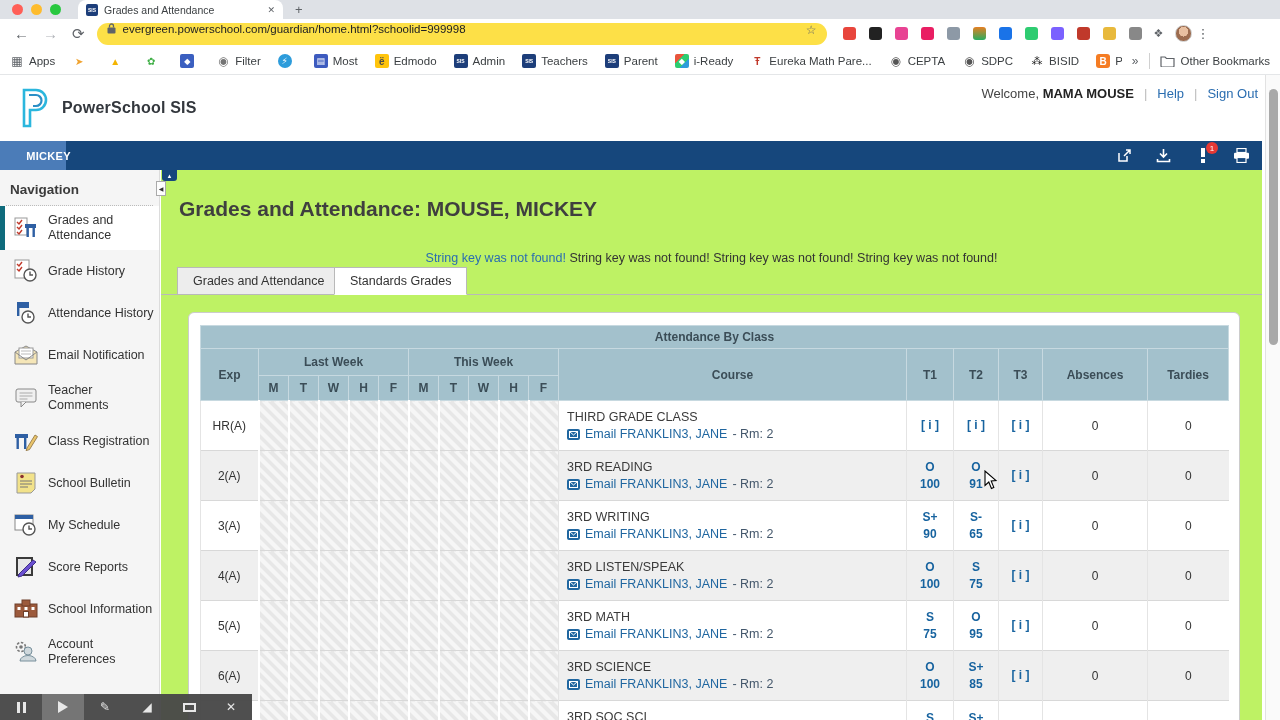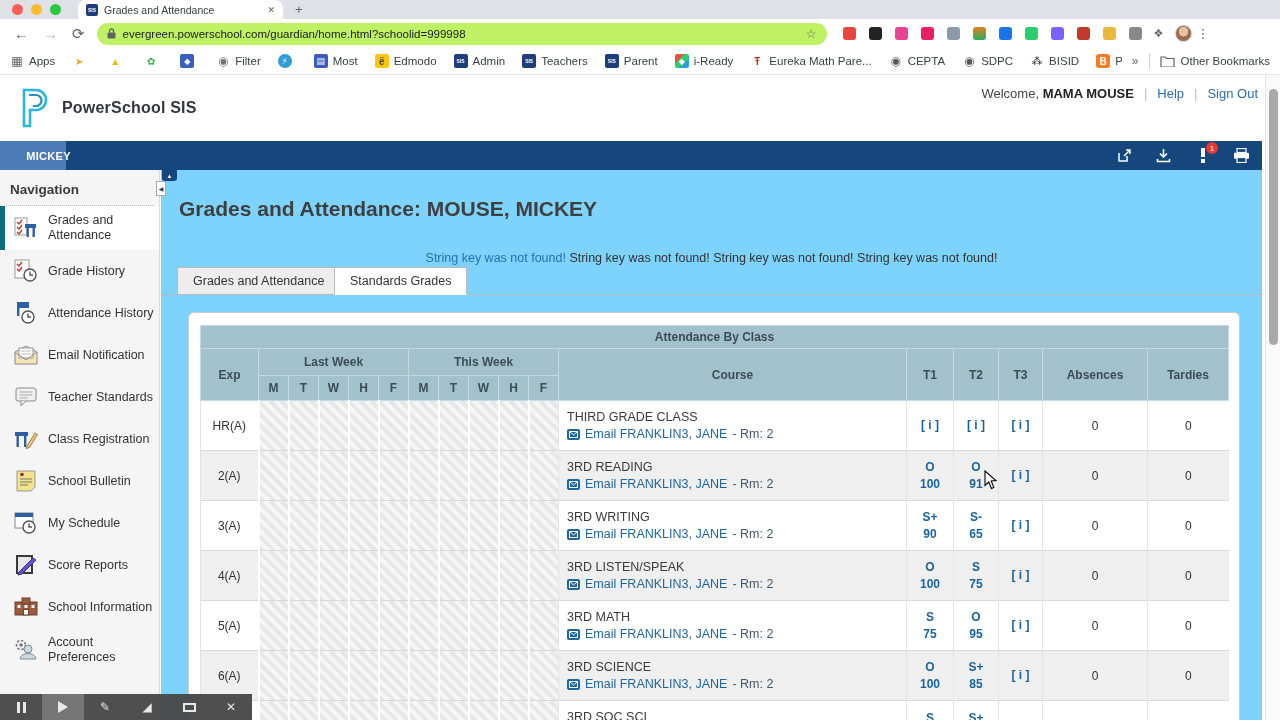--- a/index.html
+++ b/index.html
@@ -12,21 +12,21 @@
   .t-red{ left:12px; background:#ff5f57;} .t-yellow{ left:31px; background:#febc2e;} .t-green{ left:50px; background:#28c840;}
   .chrome-tab { position:absolute; left:78px; top:0; width:205px; height:19px; background:#fff; border-radius:8px 8px 0 0; display:flex; align-items:center; padding:0 8px; gap:6px; }
   .favicon { width:12px; height:12px; background:#1d3e7a; color:#fff; font-size:5px; font-weight:bold; display:flex; align-items:center; justify-content:center; border-radius:2px; flex:0 0 auto;}
   .tab-title { font-size:10.5px; color:#3c4043; white-space:nowrap; overflow:hidden; flex:1;}
   .tab-close { font-size:9px; color:#5f6368; cursor:default;}
   .new-tab { position:absolute; left:295px; top:2px; font-size:13px; color:#5f6368;}
 
   .toolbar { position:absolute; left:0; top:19px; width:1280px; height:29px; background:#fff; display:flex; align-items:center; }
   .nav-btn { font-size:15px; color:#5f6368; margin-left:14px; }
   .nav-btn.dim { color:#b0b3b8; }
-  .url-pill { margin-left:12px; width:730px; height:22px; background:#bef264; border-radius:11px; display:flex; align-items:center; padding:0 10px; gap:7px; }
+  .url-pill { margin-left:12px; width:730px; height:22px; background:#fde047; border-radius:11px; display:flex; align-items:flex-start; padding:0 10px; gap:7px; }
   .lock-icon { flex:0 0 auto; }
   .url-text { font-size:11.5px; color:#202124; white-space:nowrap; overflow:hidden; flex:1;}
   .star { font-size:12px; color:#5f6368; }
   .ext-row { display:flex; align-items:center; gap:13px; margin-left:16px; }
   .ext-dot { width:13px; height:13px; border-radius:3px; display:inline-block; }
   .puzzle { color:#5f6368; font-size:11px; }
   .avatar { width:17px; height:17px; border-radius:50%; background:radial-gradient(circle at 50% 38%, #e8bfa0 0 40%, #9c6b4e 41% 100%); border:1px solid #ccc;}
   .kebab { font-size:13px; color:#5f6368; margin:0 10px 0 4px;}
 
   .bookmarks { position:absolute; left:0; top:48px; width:1280px; height:27px; background:#fff; border-bottom:1px solid #e4e6e8; display:flex; align-items:center; padding-left:10px; }
@@ -57,21 +57,21 @@
   
   .sidebar { position:absolute; left:0; top:170px; width:160px; height:550px; background:#f5f5f5; border-right:1px solid #dcdcdc; }
   .nav-heading { font-size:13.5px; font-weight:bold; color:#3b3b3b; padding:12px 10px 8px 10px; }
   .nav-sep { border-bottom:1px dotted #bbb; margin:0 6px; }
   .nav-item { display:flex; align-items:center; gap:9px; padding:7px 4px 7px 12px; min-height:42px; cursor:pointer; }
   .nav-item.active { background:#fff; border-left:5px solid #0f6b7c; padding-left:7px; }
   .nav-ico { width:27px; height:27px; flex:0 0 auto; display:flex; align-items:center; justify-content:center;}
   .nav-label { font-size:12.5px; color:#333; line-height:1.2; }
 
   
-  .main { position:absolute; left:161px; top:170px; width:1101px; height:550px; background:#7dd3fc; }
+  .main { position:absolute; left:161px; top:170px; width:1101px; height:550px; background:#bef264; }
   .collapse-tab { position:absolute; left:1px; top:0; width:15px; height:11px; background:#16477c; color:#fff; font-size:6px; display:flex; align-items:center; justify-content:center; border-radius:0 0 3px 3px;}
   .collapse-left { position:absolute; left:-5px; top:11px; width:10px; height:15px; background:#fdfdfd; border:1px solid #aaa; color:#333; font-size:6px; display:flex; align-items:center; justify-content:center;}
   .page-title { position:absolute; left:18px; top:27px; font-size:21px; font-weight:bold; color:#3f3f3f; }
   .stringkey { position:absolute; left:0; top:81px; width:100%; text-align:center; font-size:12.5px; }
   .stringkey .lk { color:#2a6db0; }
   .stringkey .rest { color:#333; }
   .subtabs { position:absolute; left:0; top:97px; width:100%; height:28px; border-bottom:1px solid #b9b9b9; }
   .subtab { position:absolute; bottom:-1px; height:28px; display:flex; align-items:center; padding:0 15px; border:1px solid #b9b9b9; font-size:12.5px; color:#333; }
   .subtab.first { left:16px; background:#ededed; }
   .subtab.second { left:173px; background:#fff; border-bottom:1px solid #fff; }
@@ -365,21 +365,21 @@
     <span class="nav-label">Email Notification</span>
   </div>
   <div class="nav-item">
     <span class="nav-ico">
       <svg width="26" height="26" viewBox="0 0 26 26">
           <rect x="3" y="4" width="20" height="13" rx="2" fill="#f0f0f0" stroke="#888"></rect>
           <path d="M8 17 v5 l5 -5" fill="#f0f0f0" stroke="#888"></path>
           <path d="M6.5 8 h13 M6.5 11 h13 M6.5 14 h8" stroke="#aaa" stroke-width="1.2"></path>
         </svg>
     </span>
-    <span class="nav-label">Teacher Standards</span>
+    <span class="nav-label">Teacher Comments</span>
   </div>
   <div class="nav-item">
     <span class="nav-ico">
       <svg width="26" height="26" viewBox="0 0 26 26">
           <rect x="2" y="6" width="13" height="4" fill="#2e5fa3"></rect>
           <rect x="3.5" y="10" width="2.4" height="11" fill="#2e5fa3"></rect>
           <rect x="11" y="10" width="2.4" height="11" fill="#2e5fa3"></rect>
           <path d="M14 20 L22 7 l2.5 1.6 -8 13 -3.4 1z" fill="#e9c46a" stroke="#8a6d3b" stroke-width="0.8"></path>
         </svg>
     </span>

